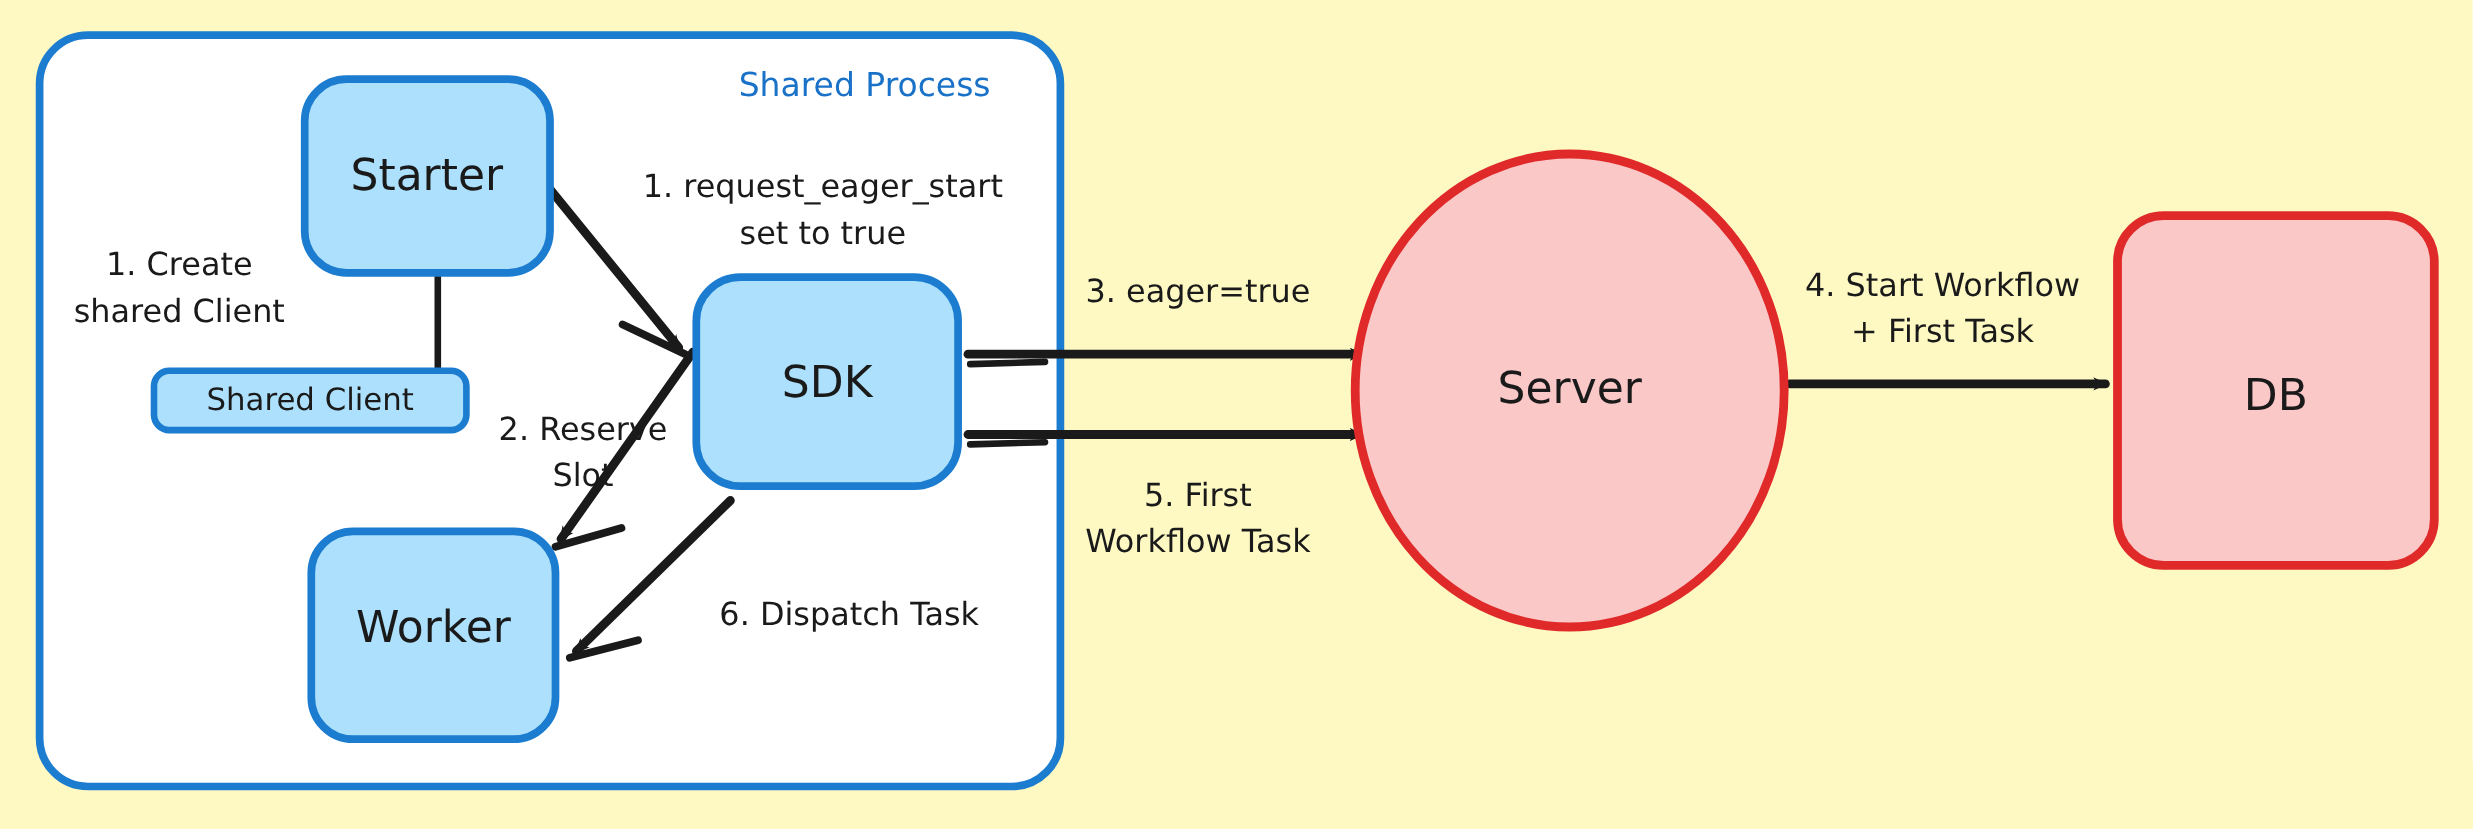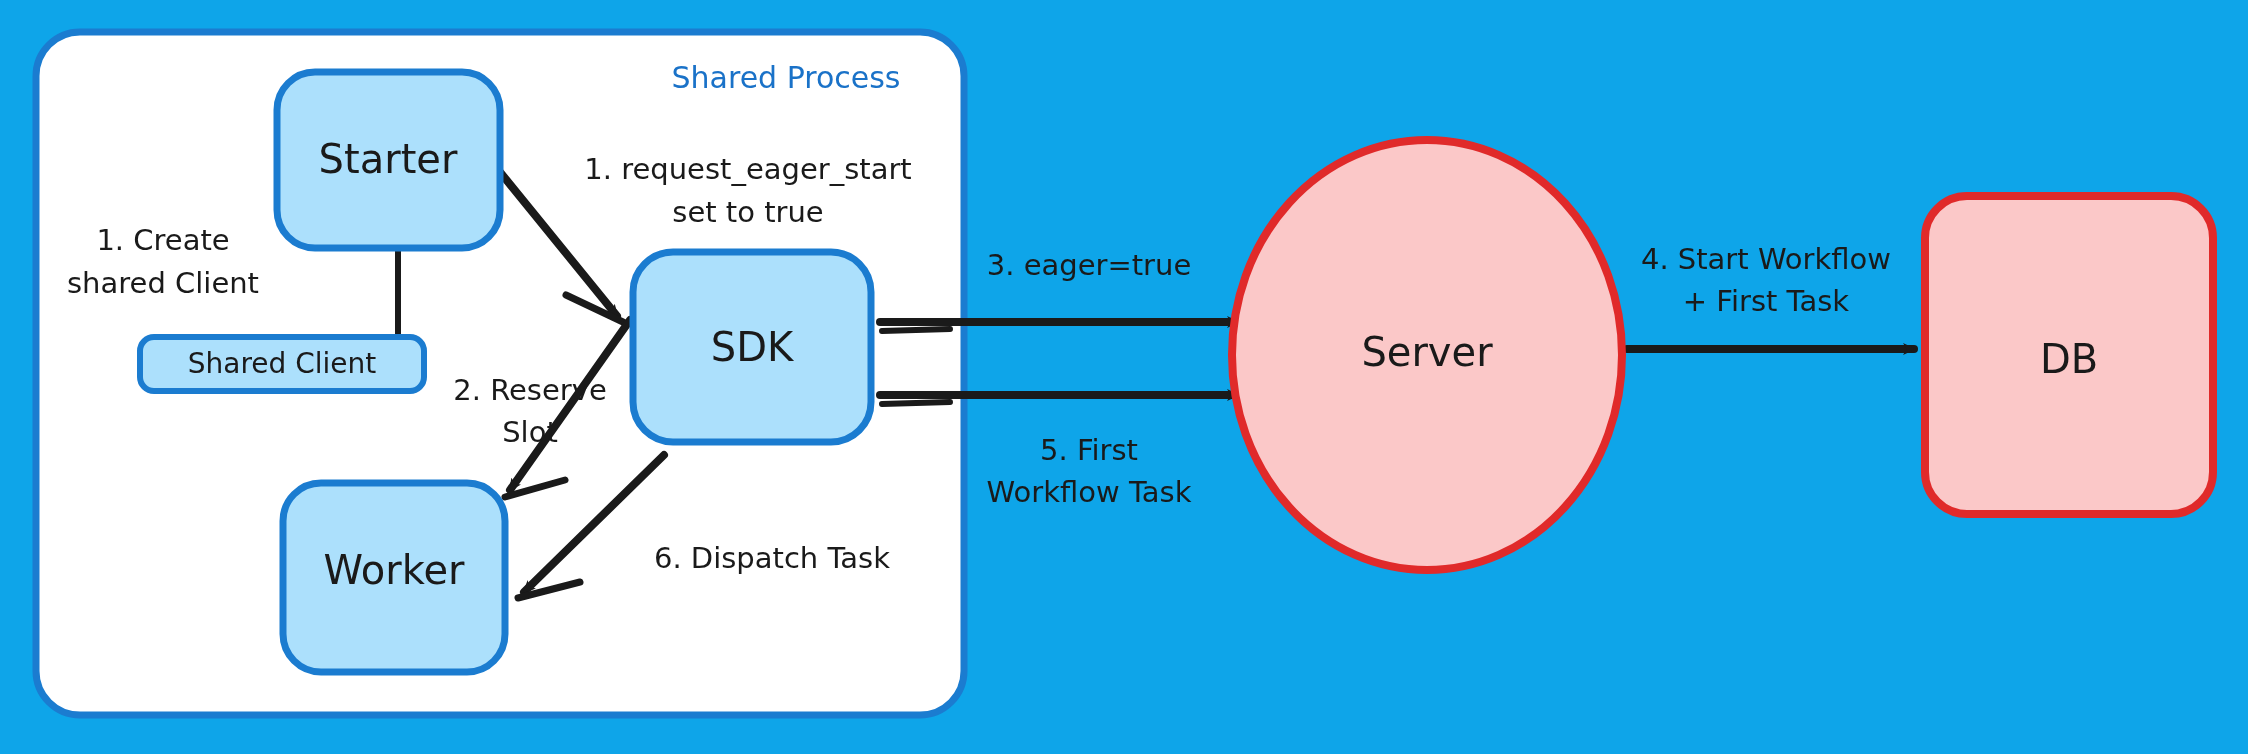--- a/index.html
+++ b/index.html
@@ -7,21 +7,21 @@
     padding: 0;
     background: #ffffff;
   }
   body {
     font-family: "DejaVu Sans", sans-serif;
   }
   #stage {
     position: relative;
     width: 2248px;
     height: 754px;
-    background: #0ea5e9;
+    background: #fef9c3;
     overflow: hidden;
     text-align: right;
   }
   #stage svg.layer {
     position: absolute;
     left: 0;
     top: 0;
     width: 2248px;
     height: 754px;
   }

